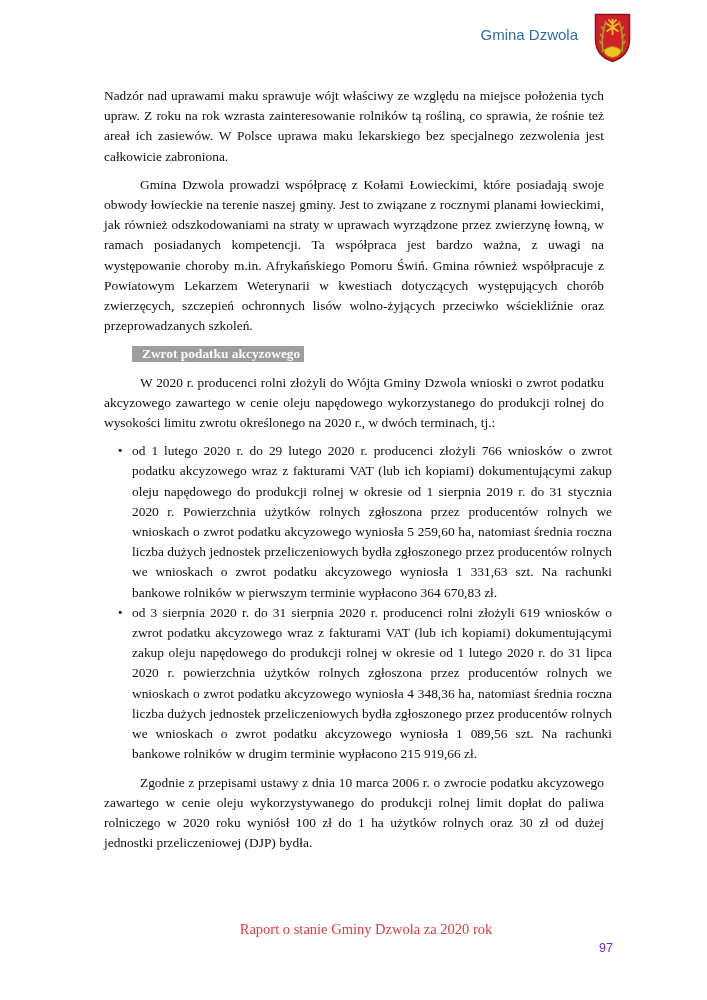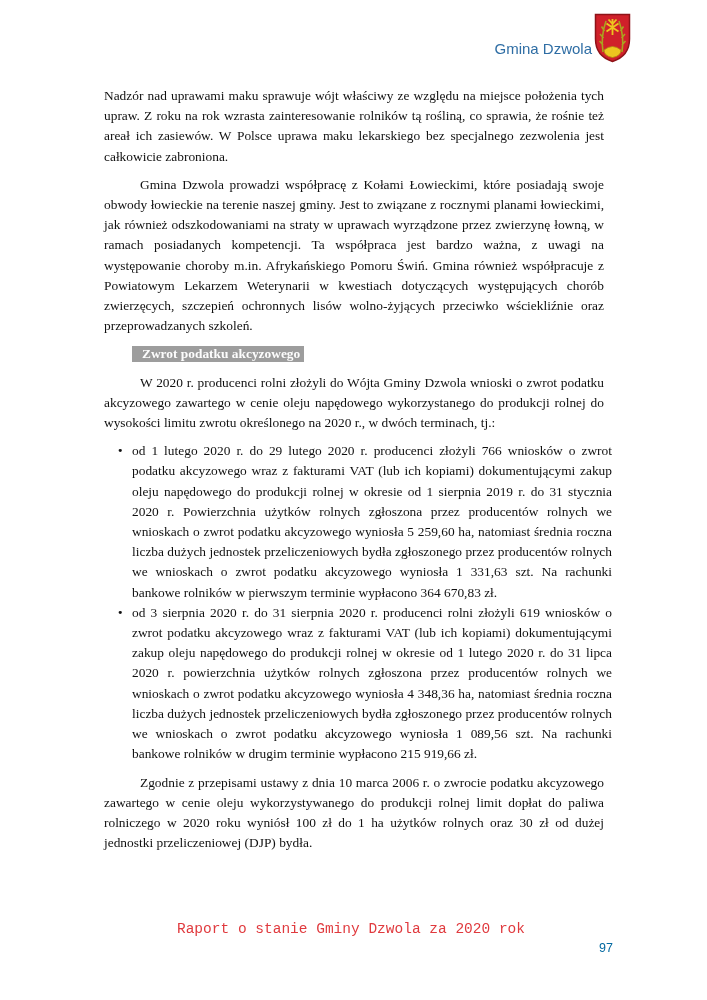--- a/index.html
+++ b/index.html
@@ -7,21 +7,21 @@
   .page {
     position:relative;
     width:707px; height:1000px;
     margin:0 auto;
     background:#ffffff;
     overflow:hidden;
   }
   
   .page-header {
     position:absolute; top:13px; right:76px;
-    display:flex; align-items:flex-end; gap:2px;
+    display:flex; align-items:center; gap:16px;
   }
   .municipality-name {
     font-family:"Liberation Sans", sans-serif;
     font-size:15px; line-height:15px;
     color:#2e6da4;
     padding-bottom:7px;
     white-space:nowrap;
   }
   .crest { width:37px; height:50px; display:block; }
   
@@ -43,31 +43,31 @@
   }
   .bullet-list { margin:0; padding:0; list-style:none; }
   .bullet-item { position:relative; padding-left:36px; margin:0; }
   .bullet-marker {
     position:absolute; left:21px; top:0;
     font-family:"DejaVu Sans", sans-serif;
     font-size:11px; line-height:20.2px;
   }
   
   .footer-title {
-    position:absolute; left:93px; top:921px; width:516px;
+    position:absolute; left:108px; top:921px; width:516px;
     text-align:center;
-    font-family:Liberation Mono, monospace;
+    font-family:Liberation Serif, serif;
     font-size:14.5px;
     color:#e03a3e;
   }
   .page-number {
     position:absolute; top:941px; left:599px;
     font-family:"Liberation Sans", sans-serif;
     font-size:12.5px;
-    color:#0369a1;
+    color:#6d28d9;
   }
 </style>
 </head>
 <body>
 
 <div class="page">
 
   <div class="page-header">
     <span class="municipality-name">Gmina Dzwola</span>
     <span>

